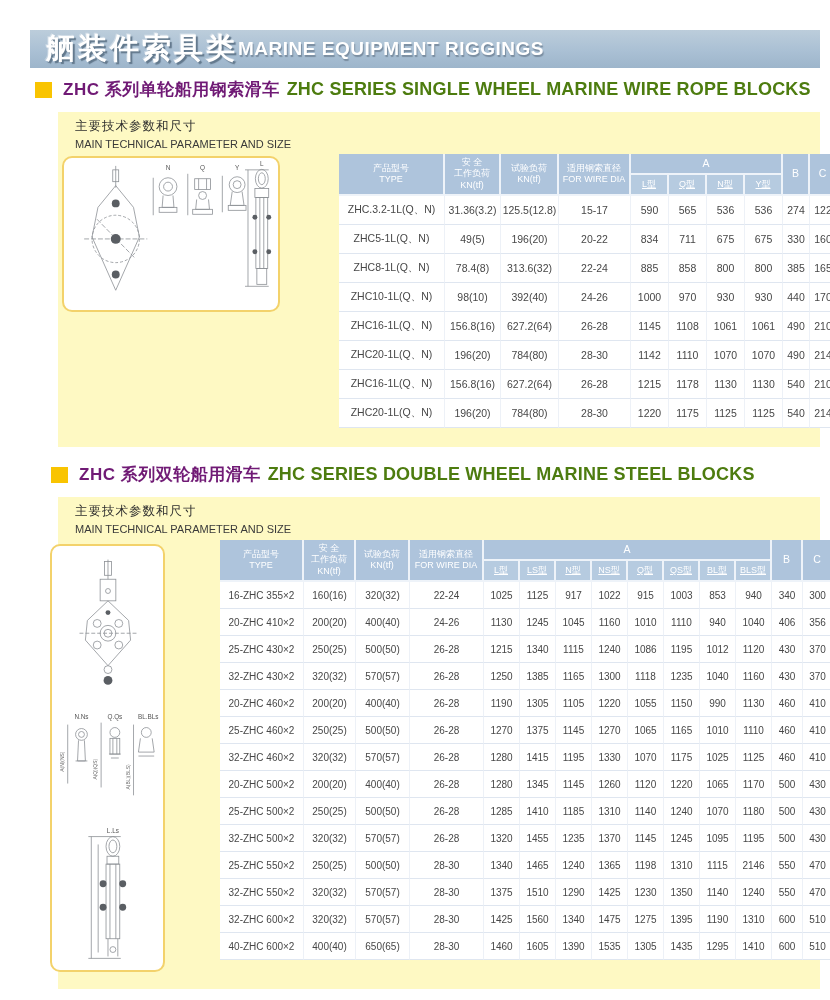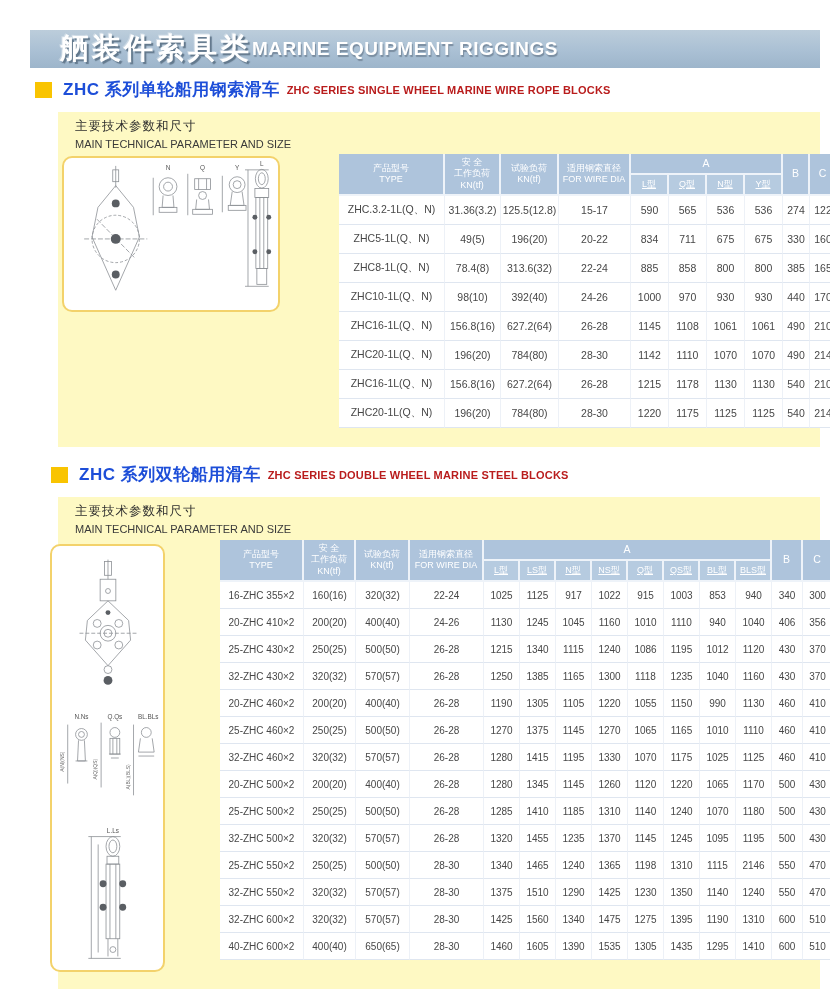--- a/index.html
+++ b/index.html
@@ -3,31 +3,31 @@
 <meta charset="utf-8">
 <style>
   * { margin:0; padding:0; box-sizing:border-box; }
   html,body { width:830px; height:1000px; background:#fff; overflow:hidden;
               font-family:"Liberation Sans", sans-serif; }
   .page { position:relative; width:830px; height:1000px; }
 
   
   .banner { position:absolute; left:30px; top:30px; width:790px; height:38px;
             background:linear-gradient(180deg,#bccdDB 0%,#aac0d4 55%,#9db5cb 100%);
-            display:flex; align-items:center; padding-left:30px; }
+            display:flex; align-items:center; padding-left:16px; }
   .banner-cn { font-size:29px; font-weight:bold; color:#fff; letter-spacing:3px;
                text-shadow:2px 2px 1px #62788c, -1px -1px 0 rgba(255,255,255,.35); }
   .banner-en { font-size:19px; font-weight:bold; color:#fff; letter-spacing:.5px;
                text-shadow:1px 2px 1px #7a8da0; }
 
   
   .section-title { position:absolute; left:35px; display:flex; align-items:center; }
   .bullet { width:17px; height:16px; background:#f9c401; margin-right:11px; flex:0 0 auto; }
-  .title-cn { font-size:17px; font-weight:bold; color:#1d4ed8; letter-spacing:.5px; }
-  .title-en { font-size:11px; font-weight:bold; color:#b91c1c; margin-left:7px; letter-spacing:.2px; }
+  .title-cn { font-size:17px; font-weight:bold; color:#701a75; letter-spacing:.5px; }
+  .title-en { font-size:18px; font-weight:bold; color:#4d7c0f; margin-left:7px; letter-spacing:.2px; }
 
   
   .panel { position:absolute; left:58px; width:762px; background:#fef9c3; }
   #panel1 { top:112px; height:335px; }
   #panel2 { top:497px; height:492px; }
   .subtitle { position:absolute; left:17px; top:6px; }
   .subtitle-cn { font-size:12.5px; color:#2e2e2e; letter-spacing:1px; }
   .subtitle-en { font-size:11px; color:#3a3a3a; margin-top:3px; }
 
   

